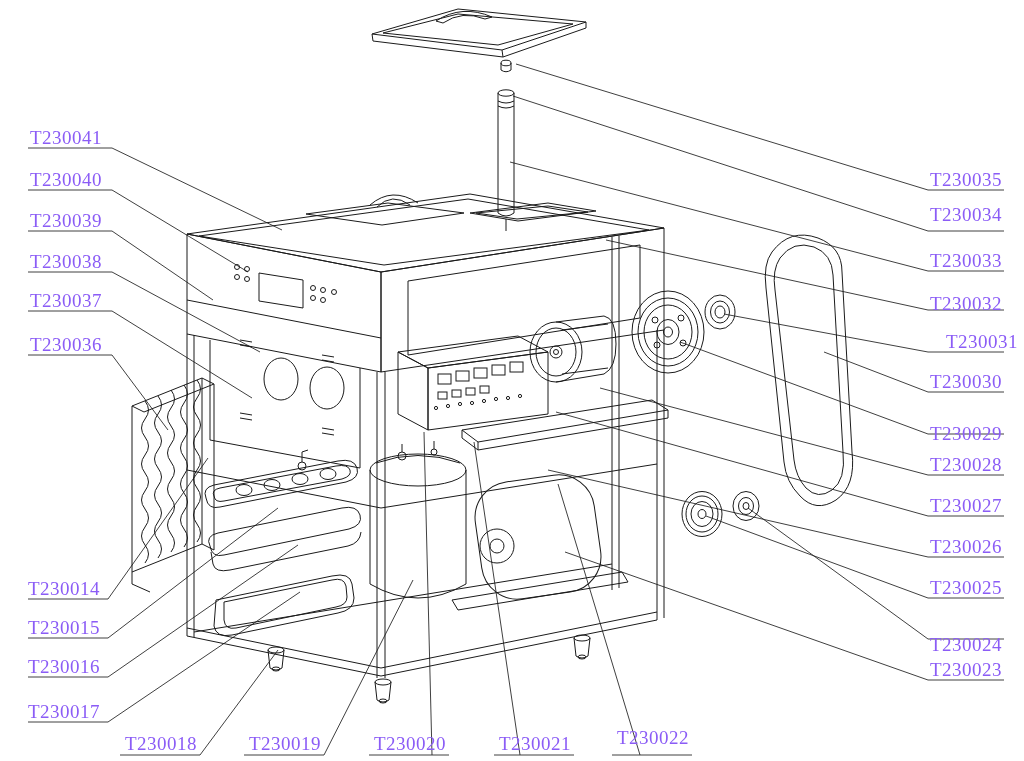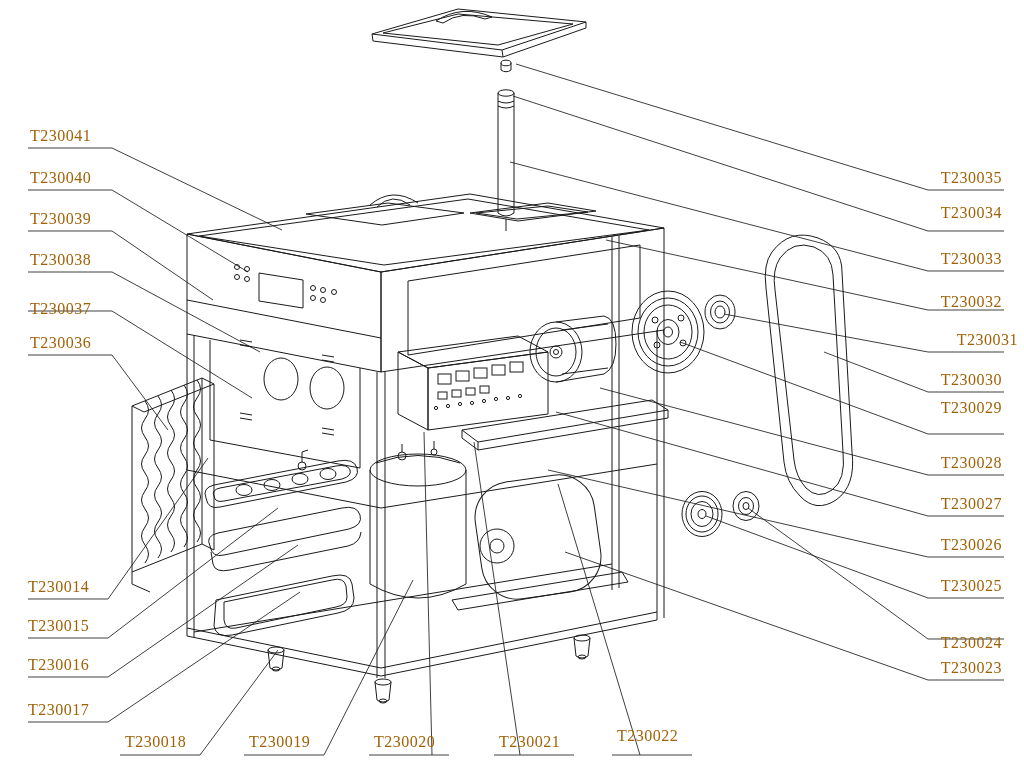--- a/index.html
+++ b/index.html
@@ -1,18 +1,18 @@
 <!DOCTYPE html>
 <html><head>
 <meta charset="utf-8">
 <style>
   html,body{margin:0;padding:0;background:#ffffff;}
   #stage{position:relative;width:1024px;height:761px;background:#ffffff;overflow:hidden;
          font-family:"Liberation Serif", serif;}
-  .lbl{position:absolute;font-size:16px;color:#a16207;white-space:nowrap;letter-spacing:.5px;}
+  .lbl{position:absolute;font-size:19px;color:#8b5cf6;white-space:nowrap;letter-spacing:.5px;}
   .lbl.r{text-align:left;}
   svg{position:absolute;top:0;left:0;}
   .ln{stroke:#1b1b1b;stroke-width:1;fill:none;}
   .ld{stroke:#2a2a2a;stroke-width:.9;fill:none;}
 </style>
 </head>
 <body>
 
 <div id="stage">
 
@@ -252,40 +252,40 @@
         <ellipse class="ln" cx="746" cy="506" rx="3" ry="3.5"></ellipse>
       </g>
 
     </g>
   </svg>
 
   <div class="lbl" style="top:127px;left:30px">T230041</div>
   <div class="lbl" style="top:169px;left:30px">T230040</div>
   <div class="lbl" style="top:210px;left:30px">T230039</div>
   <div class="lbl" style="top:251px;left:30px">T230038</div>
-  <div class="lbl" style="top:300px;left:30px">T230037</div>
+  <div class="lbl" style="top:290px;left:30px">T230037</div>
   <div class="lbl" style="top:334px;left:30px">T230036</div>
   <div class="lbl" style="top:578px;left:28px">T230014</div>
   <div class="lbl" style="top:617px;left:28px">T230015</div>
   <div class="lbl" style="top:656px;left:28px">T230016</div>
   <div class="lbl" style="top:701px;left:28px">T230017</div>
 
   <div class="lbl" style="top:733px;left:125px">T230018</div>
   <div class="lbl" style="top:733px;left:249px">T230019</div>
   <div class="lbl" style="top:733px;left:374px">T230020</div>
   <div class="lbl" style="top:733px;left:499px">T230021</div>
   <div class="lbl" style="top:727px;left:617px">T230022</div>
 
   <div class="lbl r" style="top:169px;right:22px">T230035</div>
   <div class="lbl r" style="top:204px;right:22px">T230034</div>
   <div class="lbl r" style="top:250px;right:22px">T230033</div>
   <div class="lbl r" style="top:293px;right:22px">T230032</div>
   <div class="lbl r" style="top:331px;right:6px">T230031</div>
   <div class="lbl r" style="top:371px;right:22px">T230030</div>
-  <div class="lbl r" style="top:399px;right:22px">T230029</div>
+  <div class="lbl r" style="top:423px;right:22px">T230029</div>
   <div class="lbl r" style="top:454px;right:22px">T230028</div>
   <div class="lbl r" style="top:495px;right:22px">T230027</div>
   <div class="lbl r" style="top:536px;right:22px">T230026</div>
   <div class="lbl r" style="top:577px;right:22px">T230025</div>
   <div class="lbl r" style="top:634px;right:22px">T230024</div>
   <div class="lbl r" style="top:659px;right:22px">T230023</div>
 
 </div>
 
 </body></html>

